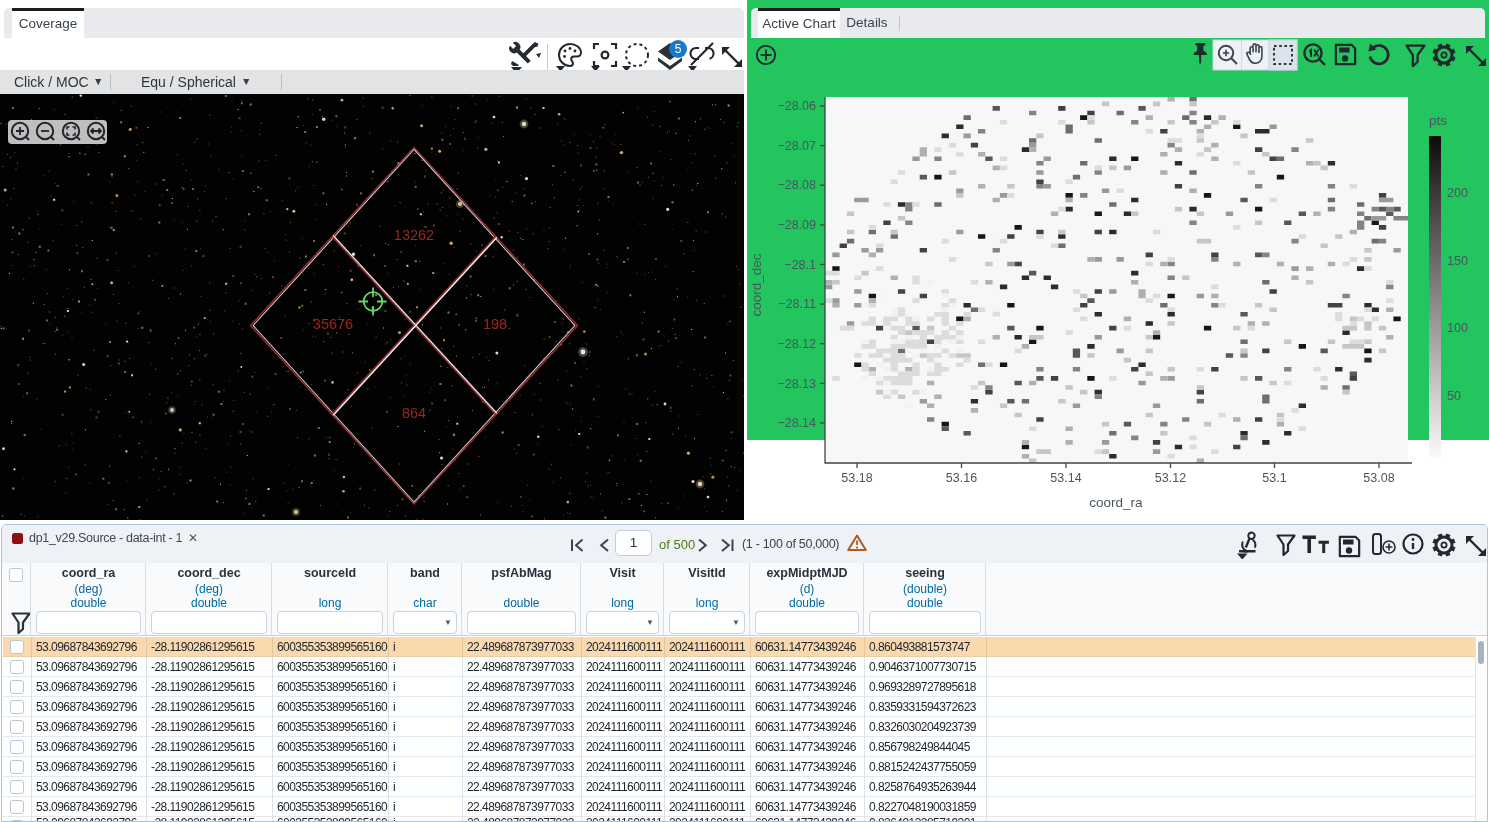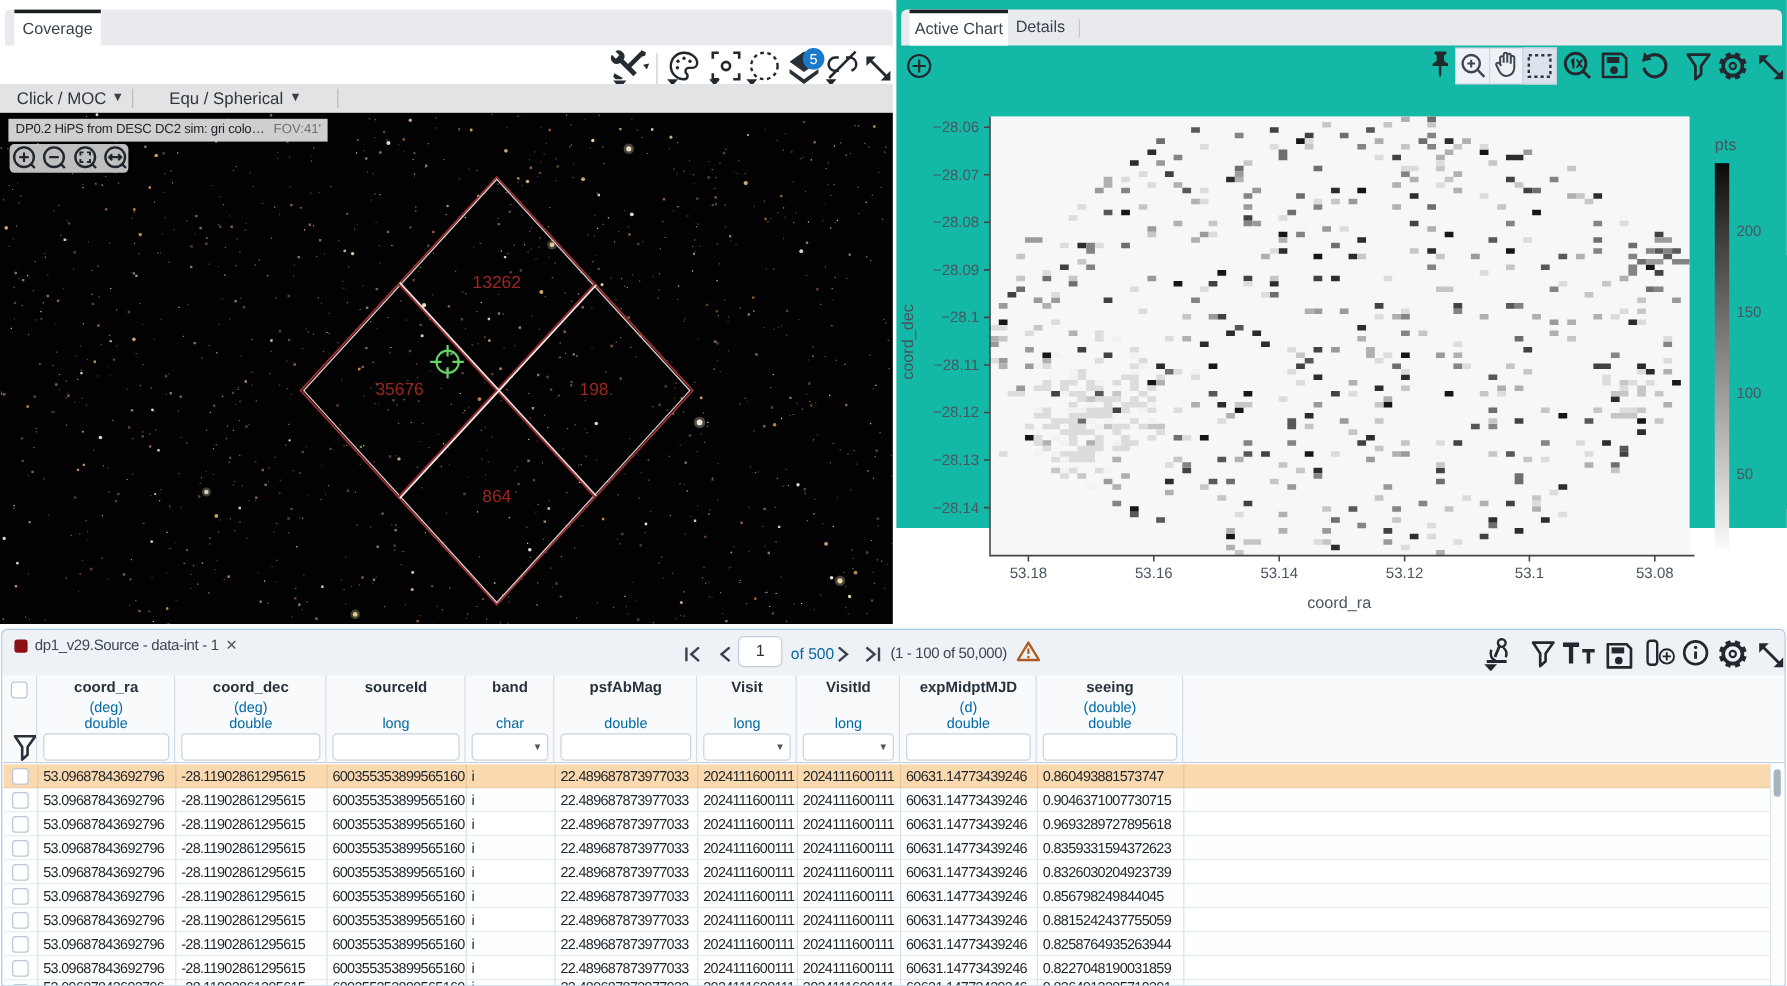--- a/index.html
+++ b/index.html
@@ -166,44 +166,40 @@
  <text x="333" y="235">35676</text>
  <text x="495" y="235">198</text>
  <text x="414" y="324">864</text>
 </g>
 <g stroke="#66d466" stroke-width="1.8" fill="none">
  <circle cx="373" cy="207.5" r="9.3"></circle>
  <path d="M373 193.5v9.5M373 212v9.5M358.5 207.5h9.5M377 207.5h9.5"></path>
 </g>
     </svg>
 
-    <div class="abs" style="left:7px;top:5px;width:266px;height:19px;background:rgba(243,243,243,0.85);line-height:19px;white-space:nowrap;overflow:hidden">
-        <span style="position:absolute;left:6px;font-size:11px;letter-spacing:-0.2px;color:#1e2329">DP0.2 HiPS from DESC DC2 sim: gri colo…</span>
-        <span style="position:absolute;left:221px;font-size:11px;color:#6b7278">FOV:41'</span>
-      </div>
     <div class="abs" style="left:8px;top:26px;width:99px;height:24px;background:rgba(225,225,225,0.85);border-radius:4px"></div>
     <svg class="ic" style="left:0;top:-1px" width="120" height="60">
         <circle cx="20" cy="38" r="8.2" fill="none" stroke="#20262c" stroke-width="2"></circle>
         <path stroke="#20262c" stroke-width="2" fill="none" d="M25.5 43.5l3.5 3.5"></path>
         <path stroke="#20262c" stroke-width="1.8" d="M16 38h8M20 34v8"></path>
         <circle cx="45" cy="38" r="8.2" fill="none" stroke="#20262c" stroke-width="2"></circle>
         <path stroke="#20262c" stroke-width="2" fill="none" d="M50.5 43.5l3.5 3.5"></path>
         <path stroke="#20262c" stroke-width="1.8" d="M41 38h8"></path>
         <circle cx="71" cy="38" r="8.2" fill="none" stroke="#20262c" stroke-width="2"></circle>
         <path stroke="#20262c" stroke-width="2" fill="none" d="M76.5 43.5l3.5 3.5"></path>
         <path stroke="#20262c" stroke-width="1.6" fill="none" d="M67 36.5v-2.5h2.5M72.5 34h2.5v2.5M75 39.5v2.5h-2.5M69.5 42h-2.5v-2.5"></path>
         <circle cx="96" cy="38" r="8.2" fill="none" stroke="#20262c" stroke-width="2"></circle>
         <path stroke="#20262c" stroke-width="2" fill="none" d="M101.5 43.5l3.5 3.5"></path>
         <path stroke="#20262c" stroke-width="1.8" fill="none" d="M91.5 38h9M93.5 35.5l-2.5 2.5 2.5 2.5M98.5 35.5l2.5 2.5-2.5 2.5"></path>
       </svg>
 
   </div>
 </div>
 
-<div class="abs" style="left:747px;top:0;width:742px;height:440px;background:#14b8a6">
+<div class="abs" style="left:747px;top:0;width:742px;height:440px;background:#22c55e">
   <div class="tabstrip" style="left:4px;top:8px;width:734px"></div>
   <div class="tab" style="left:11px;width:82px">Active Chart</div>
   <div class="tab2" style="left:93px;width:54px">Details</div>
   <div class="vsep" style="left:152px;top:16px;height:15px"></div>
   <svg class="ic" style="left:8px;top:44px" width="22" height="22">
       <circle cx="11" cy="11" r="9.2" fill="none" stroke="#23282e" stroke-width="1.8"></circle>
       <path stroke="#23282e" stroke-width="1.8" d="M5.5 11h11M11 5.5v11"></path>
     </svg>
     <svg class="ic" style="left:439px;top:39px" width="300" height="34">
       <g transform="translate(6,3)" fill="#23282e">
@@ -327,21 +323,21 @@
     <div class="abs" style="left:10px;top:8px;width:11px;height:11px;background:#8c1117;border-radius:2.5px"></div>
     <span class="abs" style="left:27px;top:6px;font-size:12.5px;letter-spacing:-0.3px;color:#3c4854">dp1_v29.Source - data-int - 1</span>
     <span class="abs" style="left:186px;top:6px;font-size:12px;color:#555">✕</span>
     <svg class="ic" style="left:566px;top:14px" width="170" height="14">
           <path stroke="#3a4450" stroke-width="2" fill="none" d="M4 0.5v11.5M14.5 0.5L8 6.2l6.5 5.8"></path>
           <path stroke="#3a4450" stroke-width="2" fill="none" d="M40 0.5L33.2 6.2l6.8 5.8"></path>
           <path stroke="#3a4450" stroke-width="2" fill="none" d="M131 0.5l6.8 5.7-6.8 5.8"></path>
           <path stroke="#3a4450" stroke-width="2" fill="none" d="M154 0.5l6.8 5.7-6.8 5.8M164.5 0.5v11.5"></path>
         </svg>
         <div class="abs" style="left:613px;top:5px;width:37px;height:26px;background:#fff;border:1px solid #c3cdd9;border-radius:5px;font-size:13.5px;color:#2a333d;text-align:center;line-height:24px">1</div>
-        <span class="abs" style="left:657px;top:12px;font-size:13px;color:#0369a1">of 500</span>
+        <span class="abs" style="left:657px;top:12px;font-size:13px;color:#4d7c0f">of 500</span>
         <span class="abs" style="left:740px;top:12px;font-size:12.5px;letter-spacing:-0.3px;color:#3a4450">(1 - 100 of 50,000)</span>
         <svg class="ic" style="left:845px;top:9px" width="20" height="18">
           <path d="M10 1.5L18.8 16H1.2z" fill="none" stroke="#b05c20" stroke-width="2" stroke-linejoin="round"></path>
           <path stroke="#b05c20" stroke-width="1.8" d="M10 6.5v4.5"></path>
           <circle cx="10" cy="13.5" r="1.1" fill="#b05c20"></circle>
         </svg>
     <svg class="ic" style="left:1230px;top:6px" width="256" height="28">
           <g transform="translate(6,0)" fill="none" stroke="#23282e">
             <circle cx="13.5" cy="4.8" r="3.2" stroke-width="2" transform="rotate(-20 13.5 4.8)"></circle>
             <path stroke-width="2.4" d="M11.5 7.5L7.8 16.5"></path>

